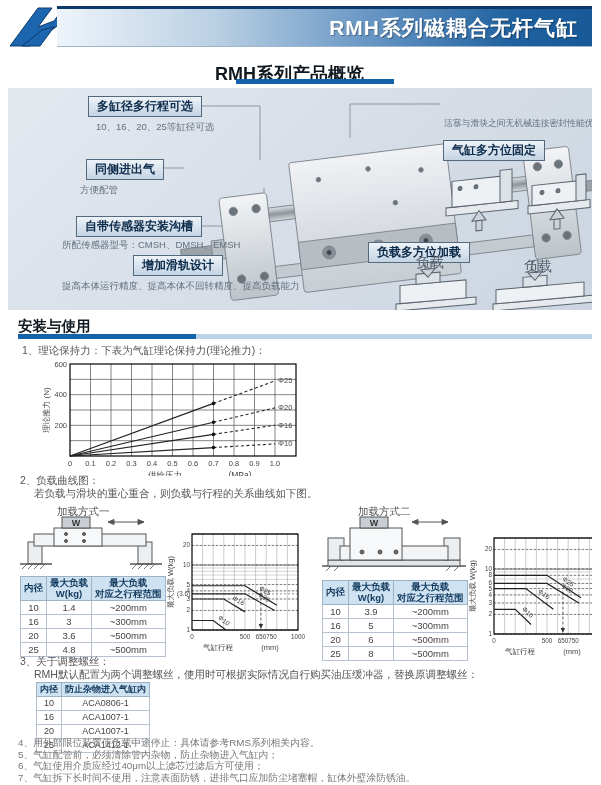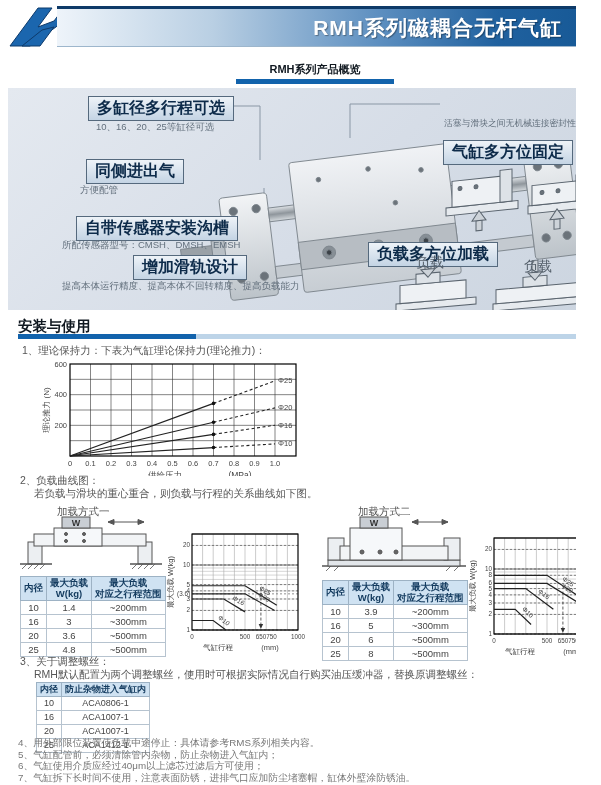--- a/index.html
+++ b/index.html
@@ -1,35 +1,35 @@
 <!DOCTYPE html>
 <html><head>
 <meta charset="utf-8">
 <style>
   html,body{margin:0;padding:0;background:#fff;}
   .page{position:relative;width:576px;height:785px;background:#fff;overflow:hidden;
-        font-family:"Liberation Sans","DejaVu Sans",sans-serif;color:#333;}
+        font-family:"Liberation Sans","DejaVu Sans",sans-serif;color:#333;padding-left:16px;}
   
   .topbar{position:absolute;left:57px;top:6px;right:0;height:37px;
       background:linear-gradient(to right,#eef4fa 0%,#b9cfe3 30%,#5d8fc0 62%,#20619f 85%,#185a97 100%);
       border-top:3px solid #0e3a68;border-bottom:1px solid #9db6cc;}
   .title{position:absolute;right:14px;top:5px;font-size:21px;font-weight:bold;color:#fff;
       letter-spacing:1px;text-shadow:1px 1px 1px rgba(0,0,0,.35);}
   .logo{position:absolute;left:8px;top:4px;}
   
-  .sec1-title{position:absolute;left:215px;top:62px;width:200px;text-align:center;
-      font-size:11px;font-weight:bold;color:#101820;}
+  .sec1-title{position:absolute;left:215px;top:62px;width:200px;text-align:left;
+      font-size:18px;font-weight:bold;color:#101820;}
   .sec1-bar{position:absolute;left:236px;top:79px;width:158px;height:5px;background:#1263ac;}
   .sec2-title{position:absolute;left:18px;top:317px;font-size:14.5px;font-weight:bold;color:#101820;}
   .sec2-bar{position:absolute;left:18px;top:334px;width:575px;height:5px;
       background:linear-gradient(to right,#1263ac 0 31%,#bdd4e8 31%);}
   
   .panel{position:absolute;left:8px;top:88px;width:585px;height:222px;
       background:linear-gradient(135deg,#e4e9f0 0%,#d6dde7 55%,#ccd5e0 100%);}
-  .callout{position:absolute;white-space:nowrap;padding:1px 8px;font-size:16px;font-weight:bold;
+  .callout{position:absolute;white-space:nowrap;padding:1px 8px;font-size:12px;font-weight:bold;
       color:#0d2b4a;background:linear-gradient(#eef3f8,#c4d4e4);border:1px solid #55697d;}
   .small{position:absolute;white-space:nowrap;font-size:9.5px;color:#63707d;}
   .loadtag{position:absolute;font-size:14px;color:#55606b;}
   
   .bodytext{position:absolute;white-space:nowrap;font-size:10.5px;color:#555;}
   .note{font-size:9.8px;color:#777;line-height:11.5px;white-space:nowrap;}
   .notes{position:absolute;left:18px;top:737px;}
   
   table.dt{border-collapse:collapse;font-size:9.5px;color:#444;background:#fff;}
   table.dt th{background:#cfe2f2;color:#123a5e;font-weight:bold;border:1px solid #9db2c4;

